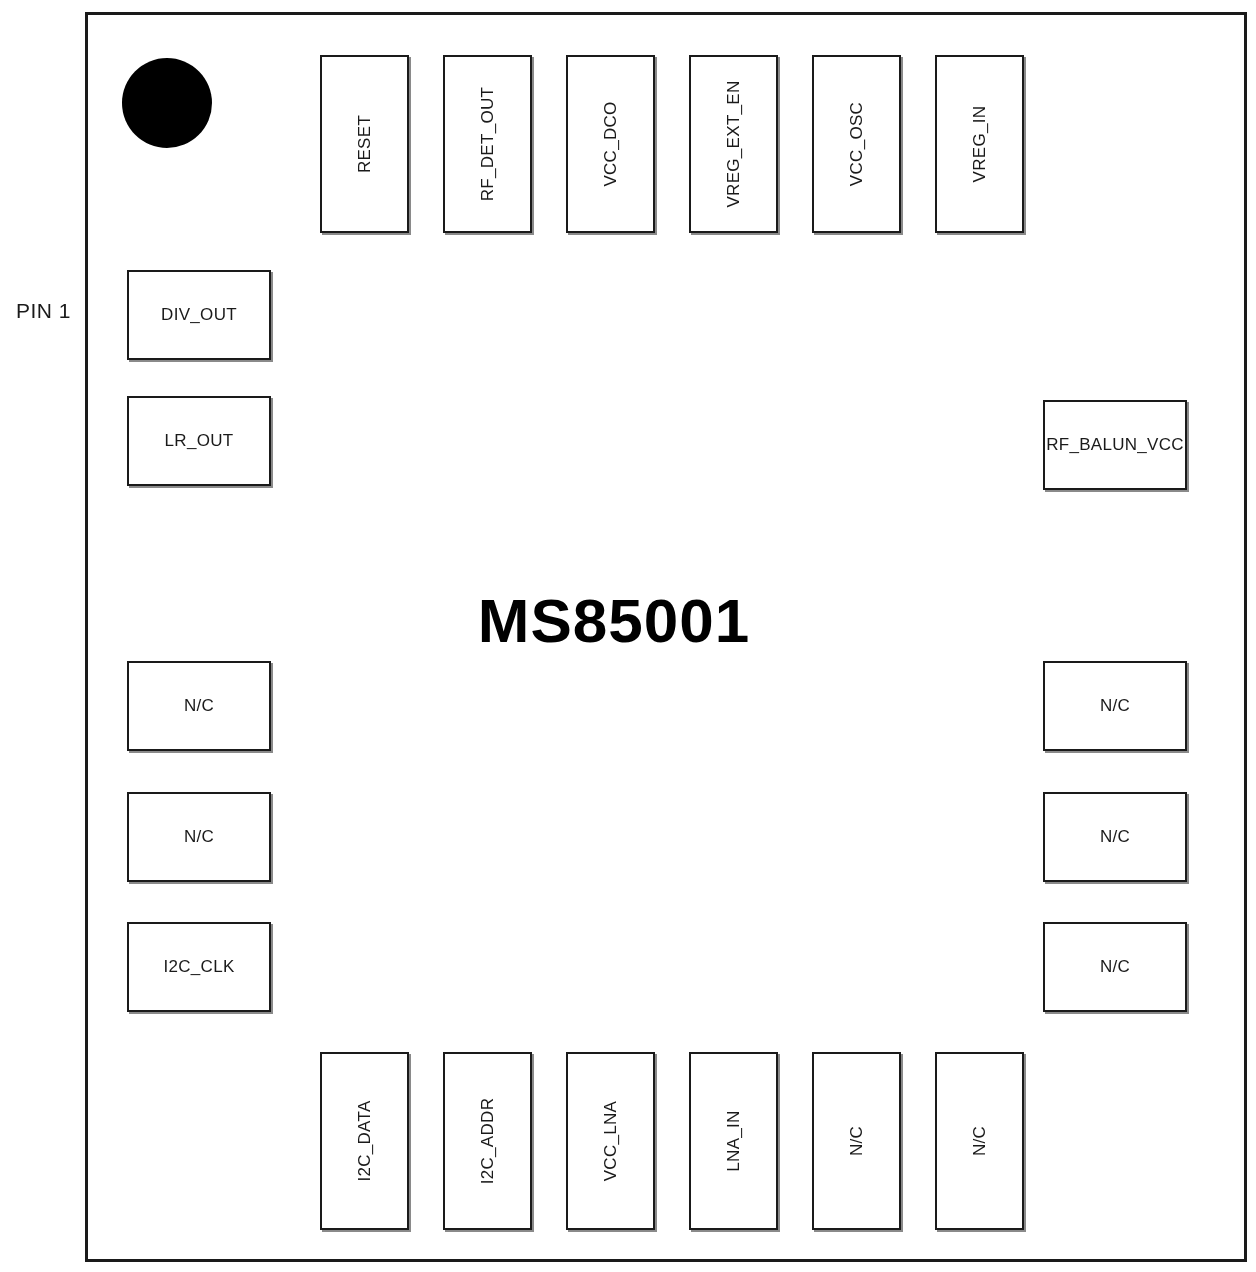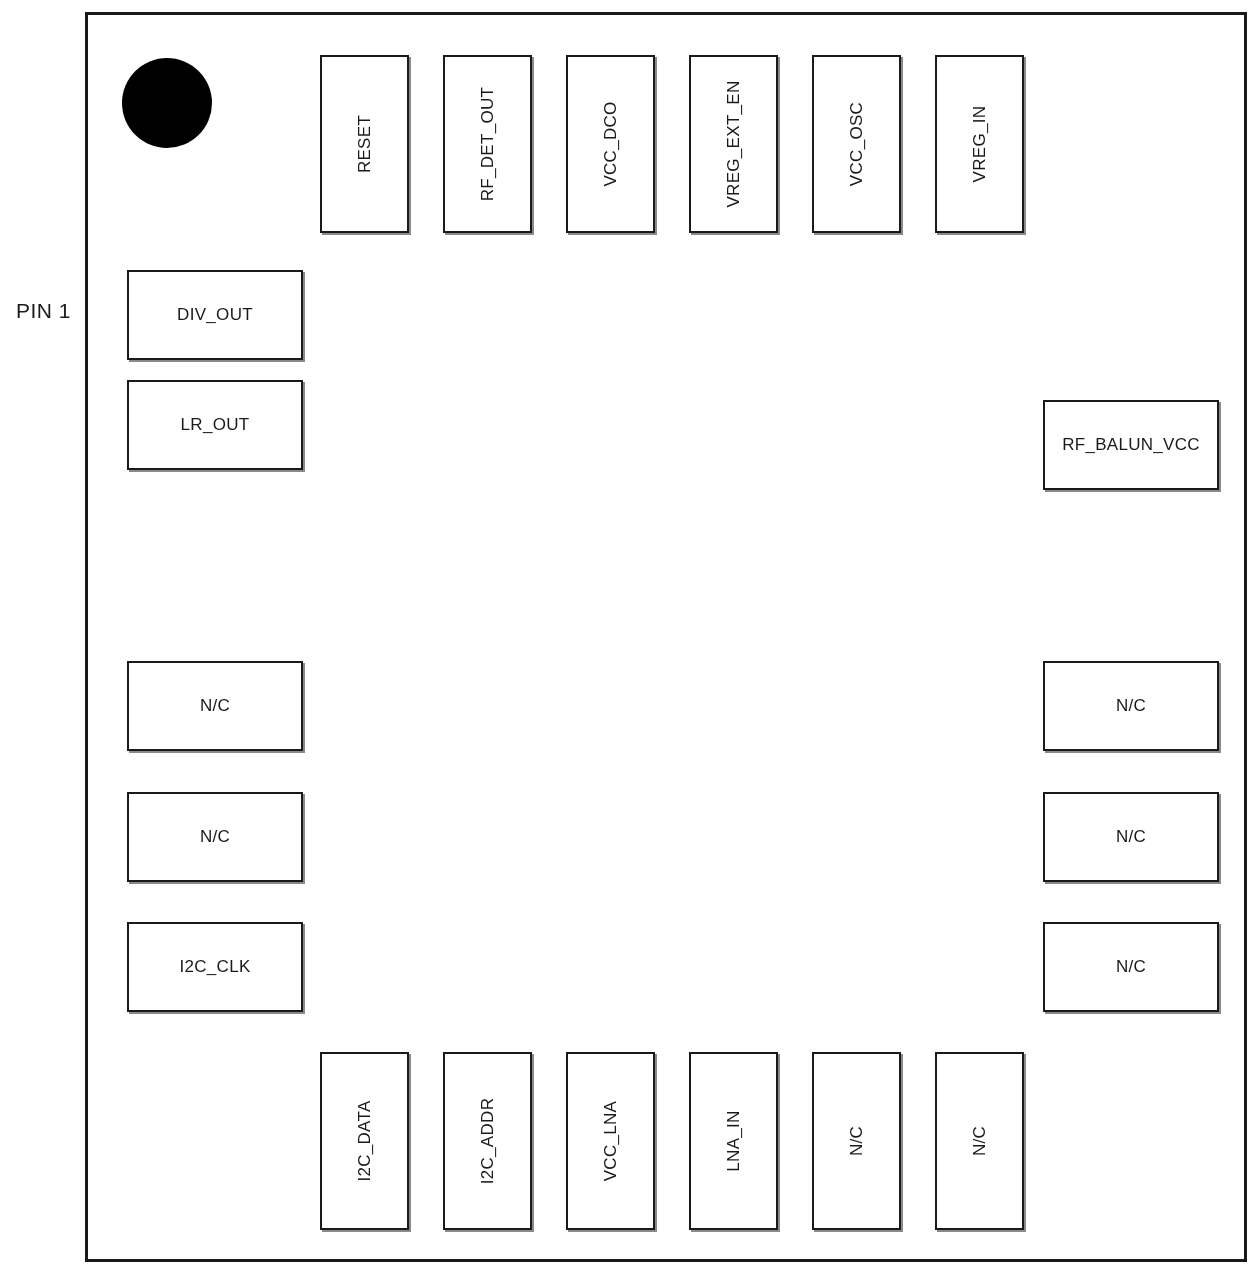--- a/index.html
+++ b/index.html
@@ -82,21 +82,21 @@
     align-items: center;
     justify-content: center;
     font-size: 17px;
     color: #1a1a1a;
     letter-spacing: 0.3px;
     white-space: nowrap;
   }
 
   
   .pin-side {
-    width: 176px;
+    width: 144px;
     height: 90px;
   }
   .pin-side.left  { left: 127px; }
   .pin-side.right { left: 1043px; }
 
   
   .pin-vert {
     width: 89px;
     height: 178px;
   }
@@ -110,20 +110,23 @@
 <body>
 
 <div id="root">
 
   <div id="pin1-label">PIN 1</div>
 
   <div id="package-outline"></div>
 
   <div id="pin1-dot"></div>
 
+  <div id="part-number">
+    <span>MS85001</span>
+  </div>
 
   <div class="pin-box pin-vert top" style="left:320px;">
     <span class="pin-label">RESET</span>
   </div>
   <div class="pin-box pin-vert top" style="left:443px;">
     <span class="pin-label">RF_DET_OUT</span>
   </div>
   <div class="pin-box pin-vert top" style="left:566px;">
     <span class="pin-label">VCC_DCO</span>
   </div>
@@ -133,21 +136,21 @@
   <div class="pin-box pin-vert top" style="left:812px;">
     <span class="pin-label">VCC_OSC</span>
   </div>
   <div class="pin-box pin-vert top" style="left:935px;">
     <span class="pin-label">VREG_IN</span>
   </div>
 
   <div class="pin-box pin-side left" style="top:270px;">
     <span class="pin-label">DIV_OUT</span>
   </div>
-  <div class="pin-box pin-side left" style="top:380px;">
+  <div class="pin-box pin-side left" style="top:396px;">
     <span class="pin-label">LR_OUT</span>
   </div>
   <div class="pin-box pin-side left" style="top:661px;">
     <span class="pin-label">N/C</span>
   </div>
   <div class="pin-box pin-side left" style="top:792px;">
     <span class="pin-label">N/C</span>
   </div>
   <div class="pin-box pin-side left" style="top:922px;">
     <span class="pin-label">I2C_CLK</span>

